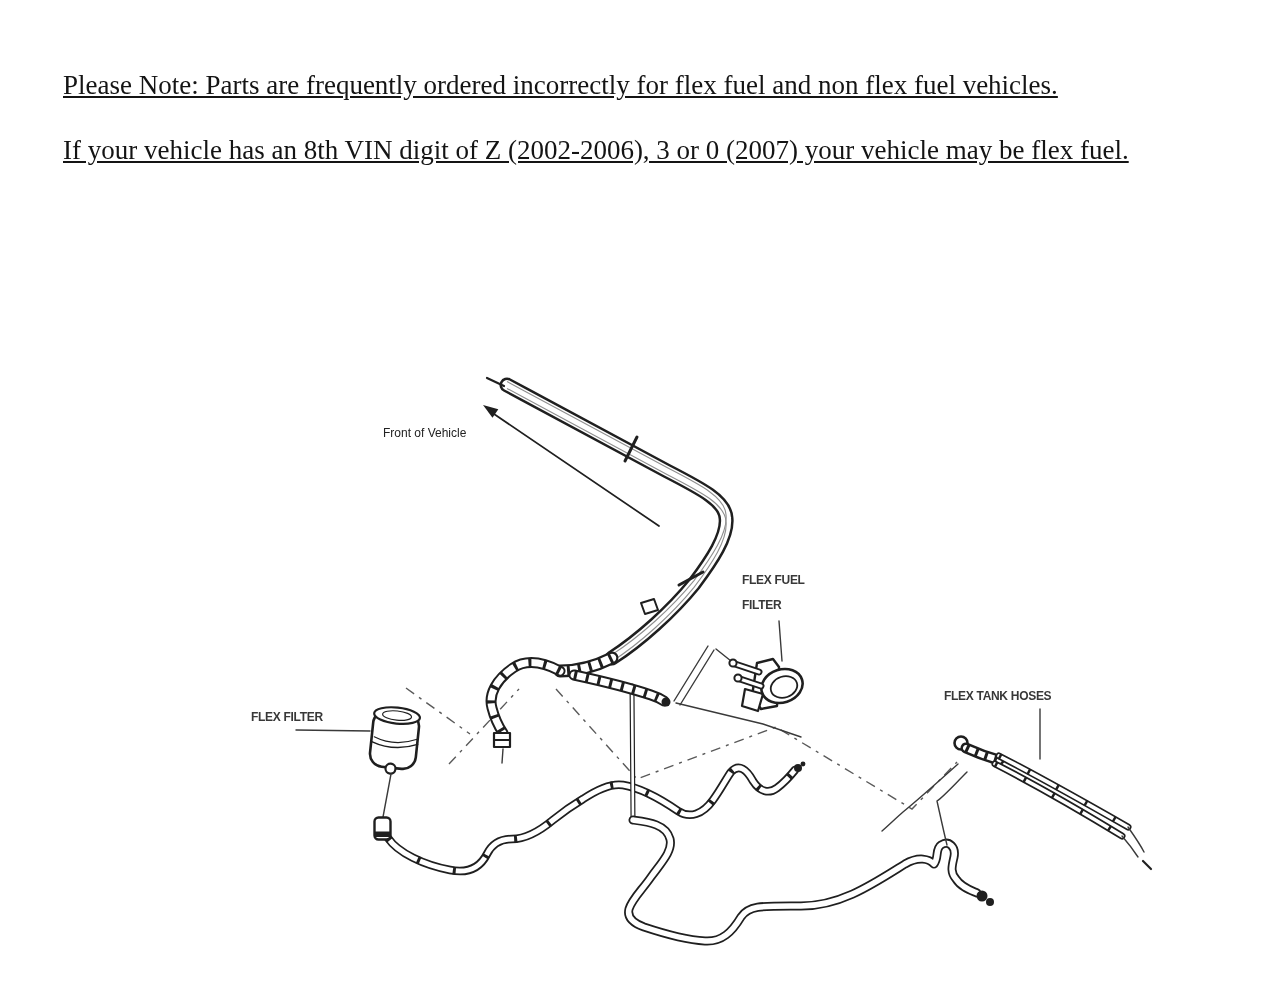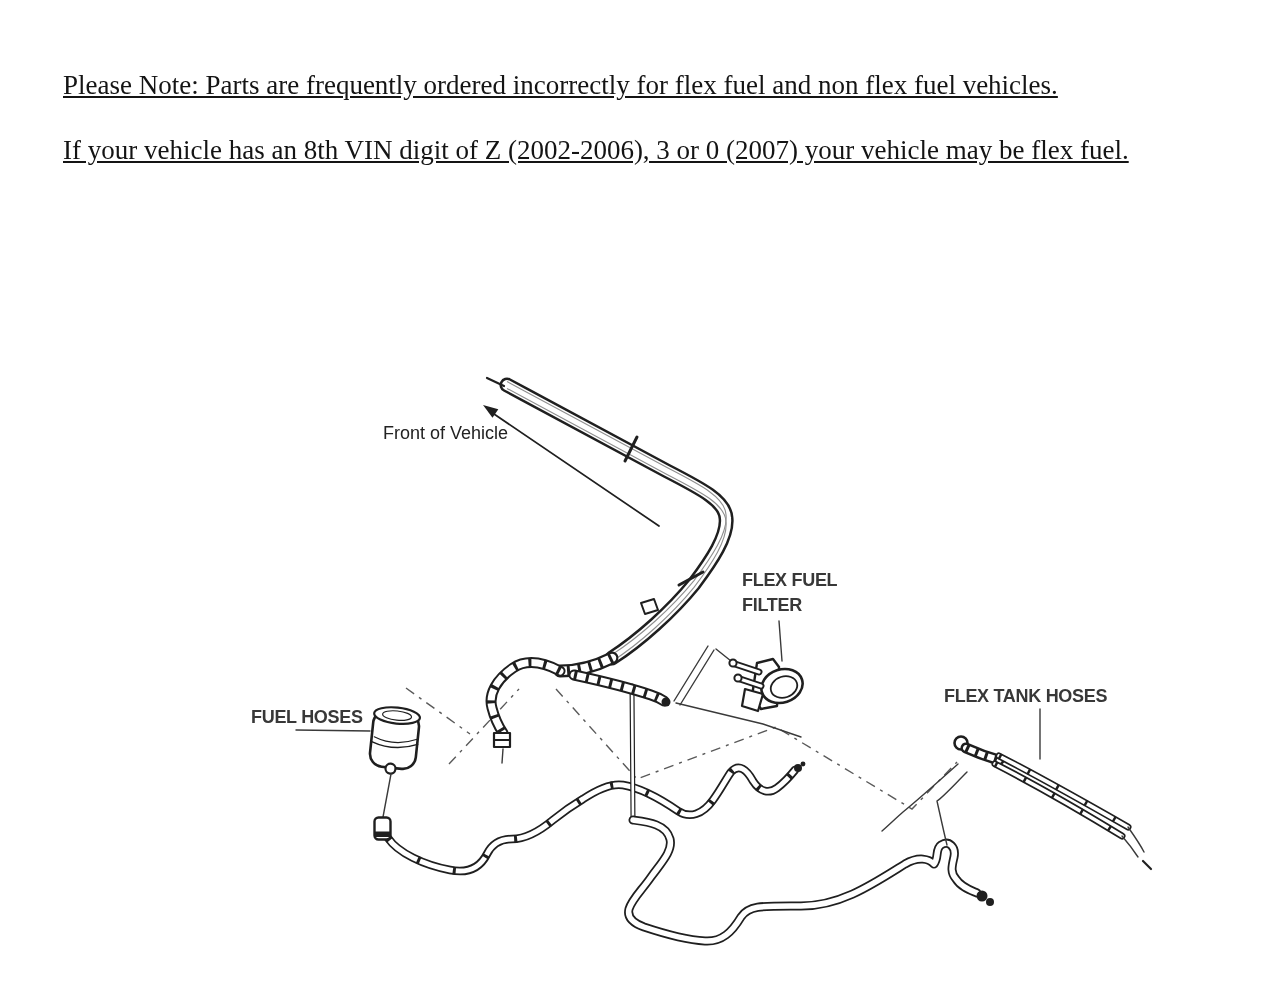--- a/index.html
+++ b/index.html
@@ -2,21 +2,21 @@
 <html><head>
 <meta charset="utf-8">
 <style>
   html,body{margin:0;padding:0;background:#ffffff;width:1280px;height:989px;overflow:hidden;}
   #page{position:relative;width:1280px;height:989px;background:#ffffff;
         font-family:"Liberation Serif", serif;color:#111;}
   .para{position:absolute;left:63px;font-size:27px;line-height:32px;color:#141414;text-decoration:underline;}
   .pline{white-space:nowrap;}
   #diagram-svg{position:absolute;left:0;top:0;width:1280px;height:989px;}
   .dlabel{position:absolute;font-family:"Liberation Sans", sans-serif;color:#383838;
-          font-size:18px;font-weight:700;letter-spacing:-0.3px;line-height:25px;white-space:nowrap;}
+          font-size:12px;font-weight:700;letter-spacing:-0.3px;line-height:25px;white-space:nowrap;}
   .dlabel.reg{font-weight:400;color:#222;letter-spacing:0;}
   
   .k{stroke:#1f1f1f;fill:none;stroke-linecap:round;stroke-linejoin:round;}
   .w{stroke:#ffffff;fill:none;stroke-linecap:round;stroke-linejoin:round;}
   .t{stroke:#3a3a3a;fill:none;stroke-width:1.4;stroke-linecap:round;}
   .dsh{stroke:#5a5a5a;fill:none;stroke-width:1.4;stroke-dasharray:10 6 3 6;}
   .band{stroke:#1f1f1f;fill:none;stroke-linecap:butt;}
   .inner{stroke:#8f8f8f;fill:none;stroke-width:1.1;}
   .fw{fill:#ffffff;}
   .fk{fill:#1f1f1f;}
@@ -152,17 +152,17 @@
     </g>
   </svg>
 
   <div class="dlabel reg" style="left:383px;top:421px">Front of Vehicle</div>
 
   <div class="dlabel" style="left:742px;top:568px">
     <div>FLEX FUEL</div>
     <div>FILTER</div>
   </div>
 
-  <div class="dlabel" style="left:251px;top:705px">FUEL HOSES</div>
+  <div class="dlabel" style="left:251px;top:705px">FLEX FILTER</div>
 
   <div class="dlabel" style="left:944px;top:684px">FLEX TANK HOSES</div>
 
 </div>
 
 </body></html>

